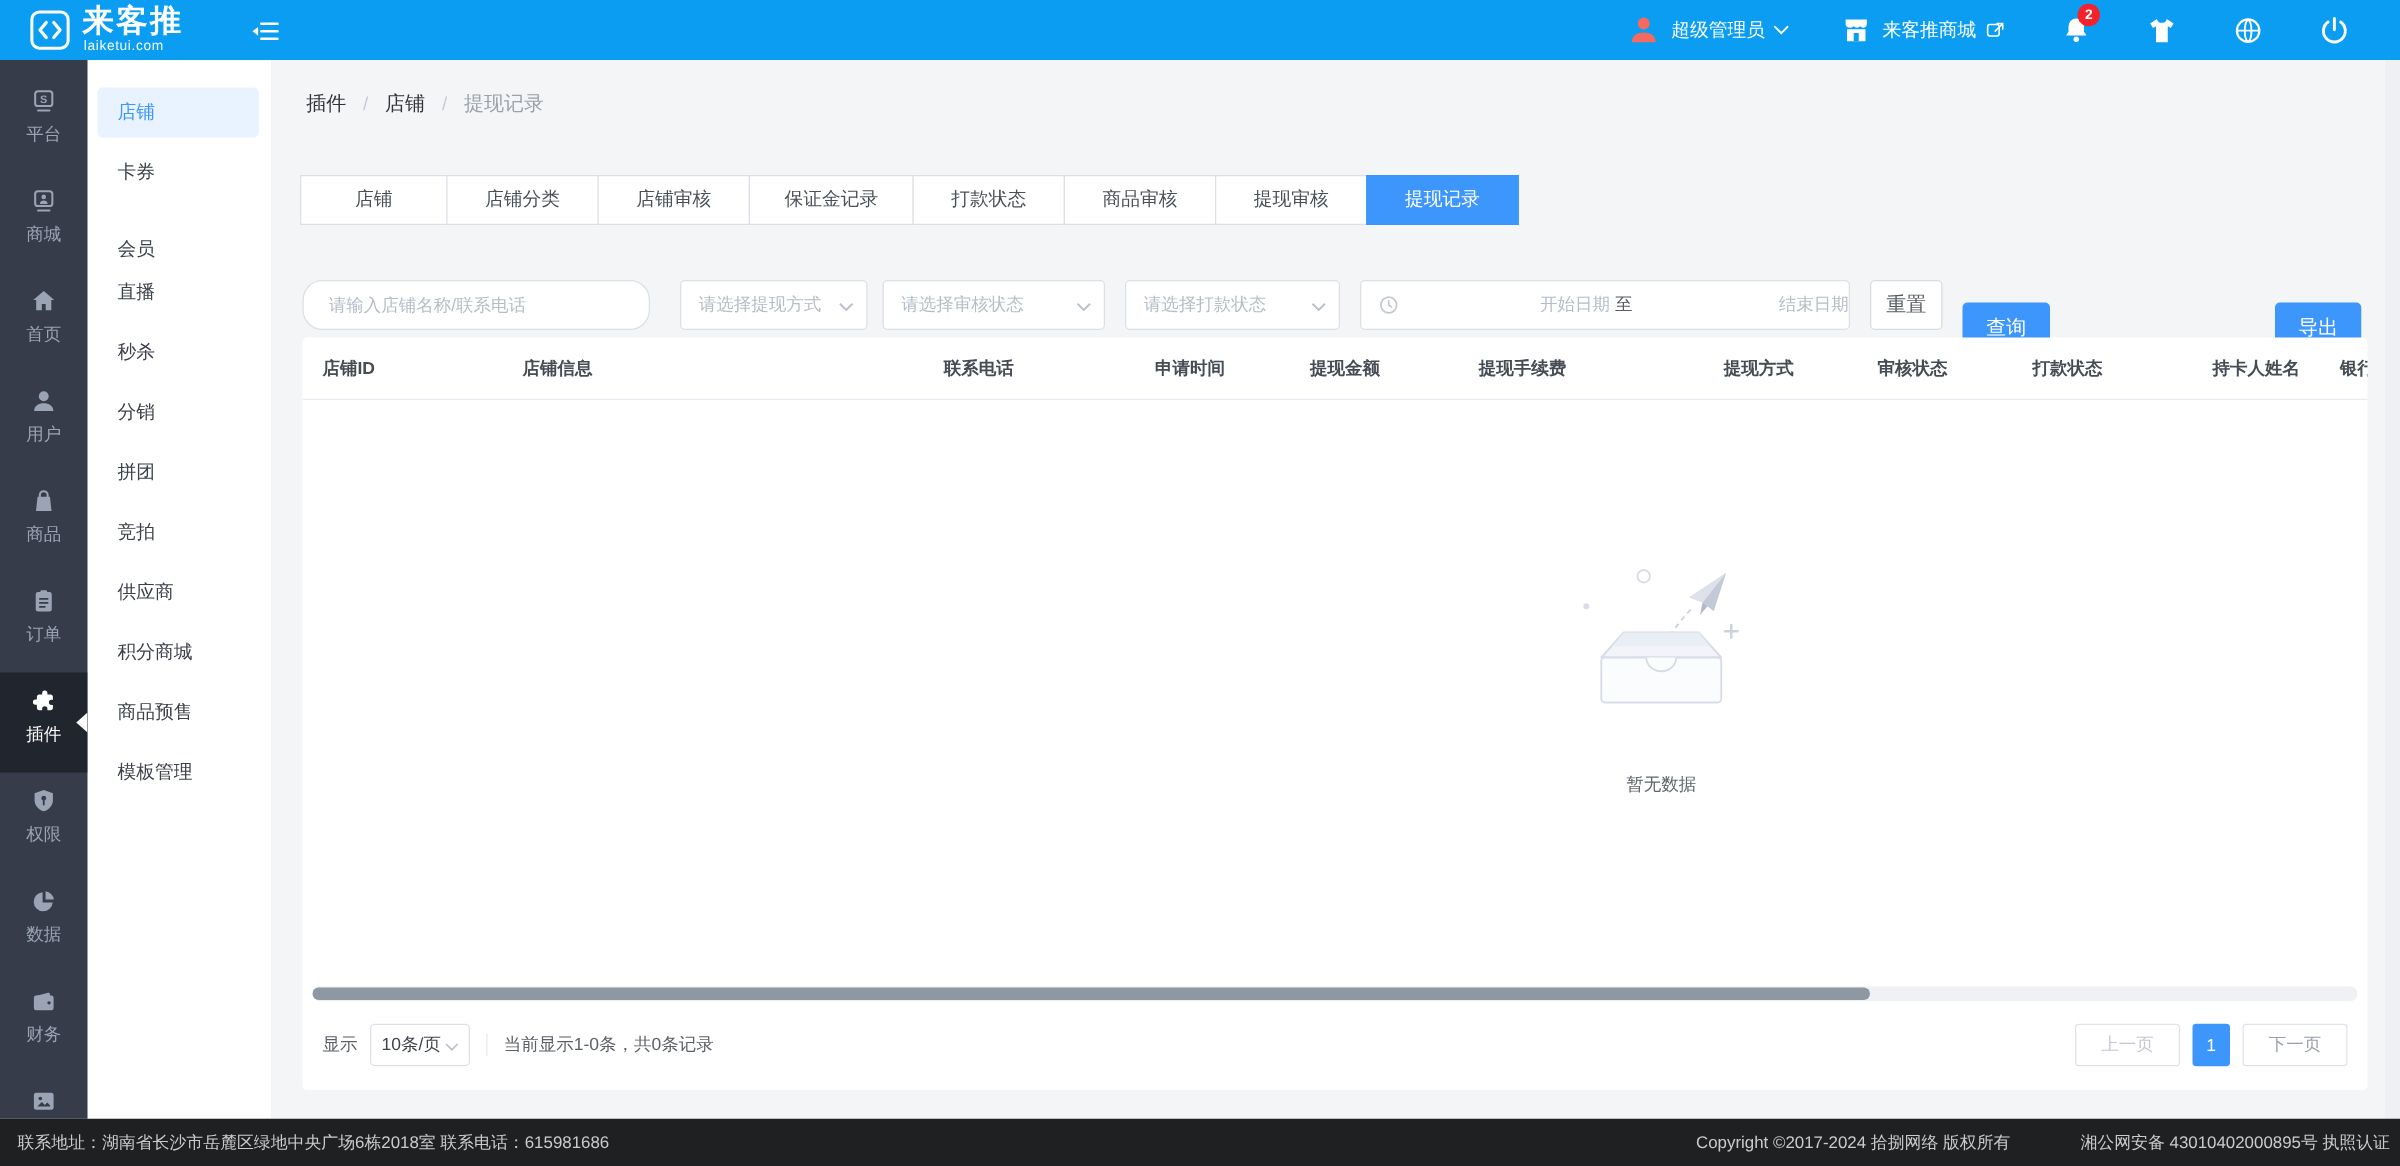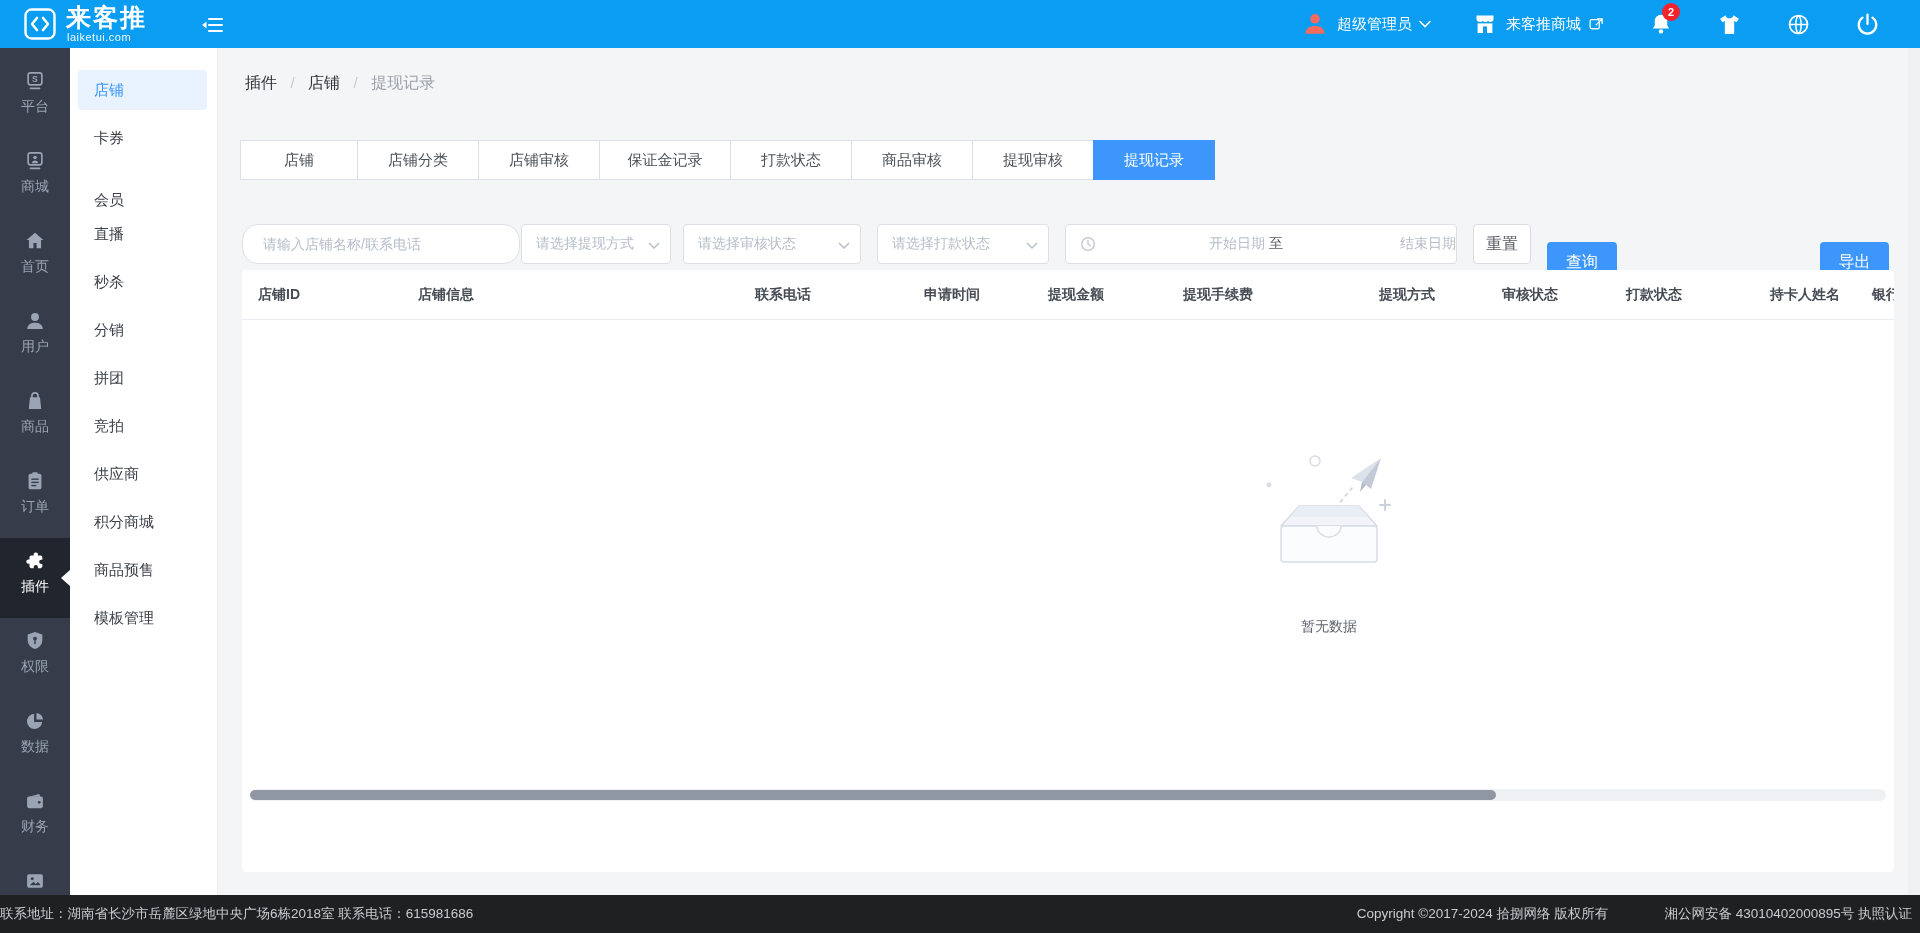--- a/index.html
+++ b/index.html
@@ -42,21 +42,21 @@
   .bc-last { color:#9ba2ac; }
   .tabs { position:absolute; top:92px; left:23px; display:flex; }
   .tab { height:40px; line-height:38px; text-align:center; background:#fff; border:1px solid #dcdfe6; margin-left:-1px; font-size:15px; color:#4a5058; cursor:pointer; white-space:nowrap; }
   .tab.active { background:#3c96fc; border-color:#3c96fc; color:#fff; position:relative; z-index:1; }
   
   .filters { position:absolute; top:158px; left:24px; display:flex; align-items:center; }
   .f-input { width:278px; height:40px; border:1px solid #dcdfe6; border-radius:16px; background:#fff; padding:0 20px; font-size:14px; color:#444; outline:none; font-family:inherit; }
   .f-input::placeholder { color:#b5bdc8; }
   .f-select { position:relative; height:40px; border:1px solid #dcdfe6; border-radius:4px; background:#fff; display:flex; align-items:center; padding:0 26px 0 14px; font-size:14px; color:#b5bdc8; cursor:pointer; }
   .f-select .chev { position:absolute; right:10px; top:17px; }
-  .sel1 { width:150px; margin-left:1px; }
+  .sel1 { width:150px; margin-left:24px; }
   .sel2 { width:178px; margin-left:12px; }
   .sel3 { width:172px; margin-left:16px; }
   .f-date { width:392px; margin-left:16px; height:40px; border:1px solid #dcdfe6; border-radius:4px; background:#fff; display:flex; align-items:center; font-size:14px; cursor:pointer; }
   .f-date .ph { flex:1; text-align:right; color:#b5bdc8; }
   .f-date .to { color:#575c64; padding:0 4px; }
   .btn { height:40px; border-radius:4px; font-size:16px; text-align:center; cursor:pointer; border:none; font-family:inherit; }
   .btn-plain { width:58px; margin-left:16px; background:#fff; border:1px solid #d8dce2; color:#565b62; }
   .btn-primary { background:#3c96fc; color:#fff;margin-top:36px; }
   .btn-search { width:70px; margin-left:16px; }
   .btn-export { position:absolute; top:158px; right:31px; width:69px; height:40px; }
@@ -75,21 +75,21 @@
   .pg-divider { width:1px; height:18px; background:#e6e9ee; margin:0 13px; }
   .pg-spacer { flex:1; }
   .pg-btn { height:34px; border:1px solid #dfe3e9; border-radius:3px; background:#fff; font-size:14px; cursor:pointer; font-family:inherit; }
   .pg-prev { width:84px; color:#c3c8d0; }
   .pg-next { width:84px; color:#9aa0a9; }
   .pg-num { width:30px; height:34px; margin:0 10px; border-radius:3px; background:#3c96fc; color:#fff; border:none; font-size:14px; cursor:pointer; }
   
   .vscroll { position:absolute; right:0; top:48px; bottom:38px; width:12px; background:#eef0f3; z-index:8; }
   
   .footer { position:absolute; left:0; right:0; bottom:0; height:38px; background:#1e2022; color:#c9cbcd; font-size:13.5px; display:flex; align-items:center; z-index:40; }
-  .foot-left { padding-left:0; }
+  .foot-left { padding-left:14px; }
   .foot-right { margin-left:auto; display:flex; gap:56px; padding-right:8px; }
 </style>
 </head>
 <body>
 
 <div class="header">
   <div class="logo-box">
     <svg width="32" height="32" viewBox="0 0 32 32">
       <rect x="1.5" y="1.5" width="29" height="29" rx="6" fill="none" stroke="#fff" stroke-width="2.4"></rect>
       <path d="M13 10 l-5 6 5 6" fill="none" stroke="#fff" stroke-width="2.6" stroke-linecap="round" stroke-linejoin="round"></path>
@@ -345,20 +345,35 @@
         <rect x="22" y="78" width="96" height="36" rx="3" fill="#fbfcfe" stroke="#d7dce6" stroke-width="1.5"></rect>
         <path d="M58 78 a12 11 0 0 0 24 0" fill="#fbfcfe" stroke="#d7dce6" stroke-width="1.5"></path>
       </svg>
       <div class="empty-text">暂无数据</div>
     </div>
 
     <div class="hscroll">
       <div class="hthumb"></div>
     </div>
 
+    <div class="pager">
+      <span>显示</span>
+      <div class="size-select">
+        <span>10条/页</span>
+        <svg class="chev" width="11" height="7" viewBox="0 0 12 7">
+            <path d="M1 1 l5 5 5-5" fill="none" stroke="#b9c0ca" stroke-width="1.5"></path>
+          </svg>
+      </div>
+      <div class="pg-divider"></div>
+      <span>当前显示1-0条，共0条记录</span>
+      <div class="pg-spacer"></div>
+      <button class="pg-btn pg-prev">上一页</button>
+      <button class="pg-num">1</button>
+      <button class="pg-btn pg-next">下一页</button>
+    </div>
   </div>
 </div>
 
 <div class="vscroll"></div>
 
 <div class="footer">
   <span class="foot-left">联系地址：湖南省长沙市岳麓区绿地中央广场6栋2018室 联系电话：615981686</span>
   <span class="foot-right">
     <span>Copyright ©2017-2024 拾捌网络 版权所有</span>
     <span>湘公网安备 43010402000895号 执照认证</span>

